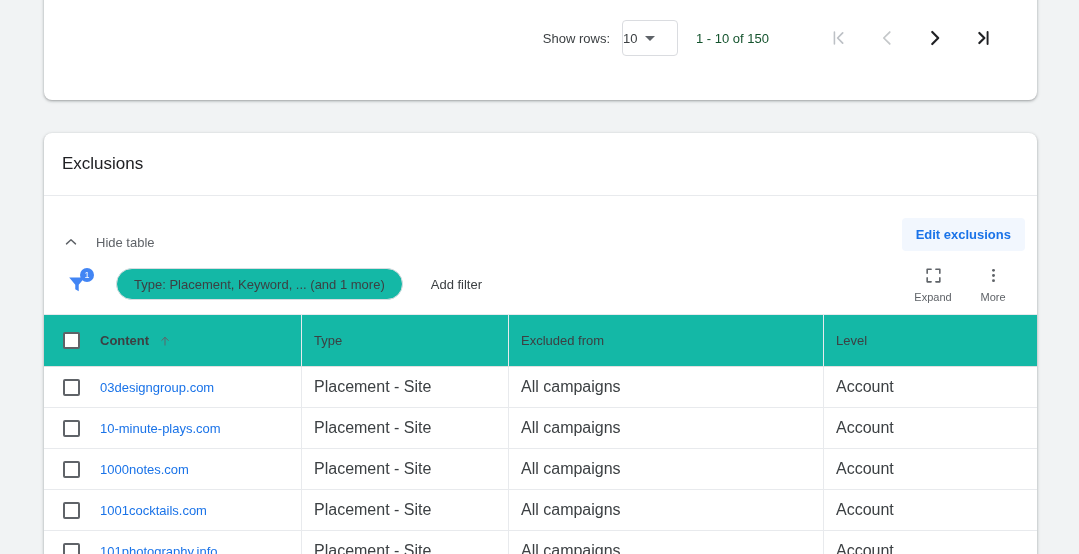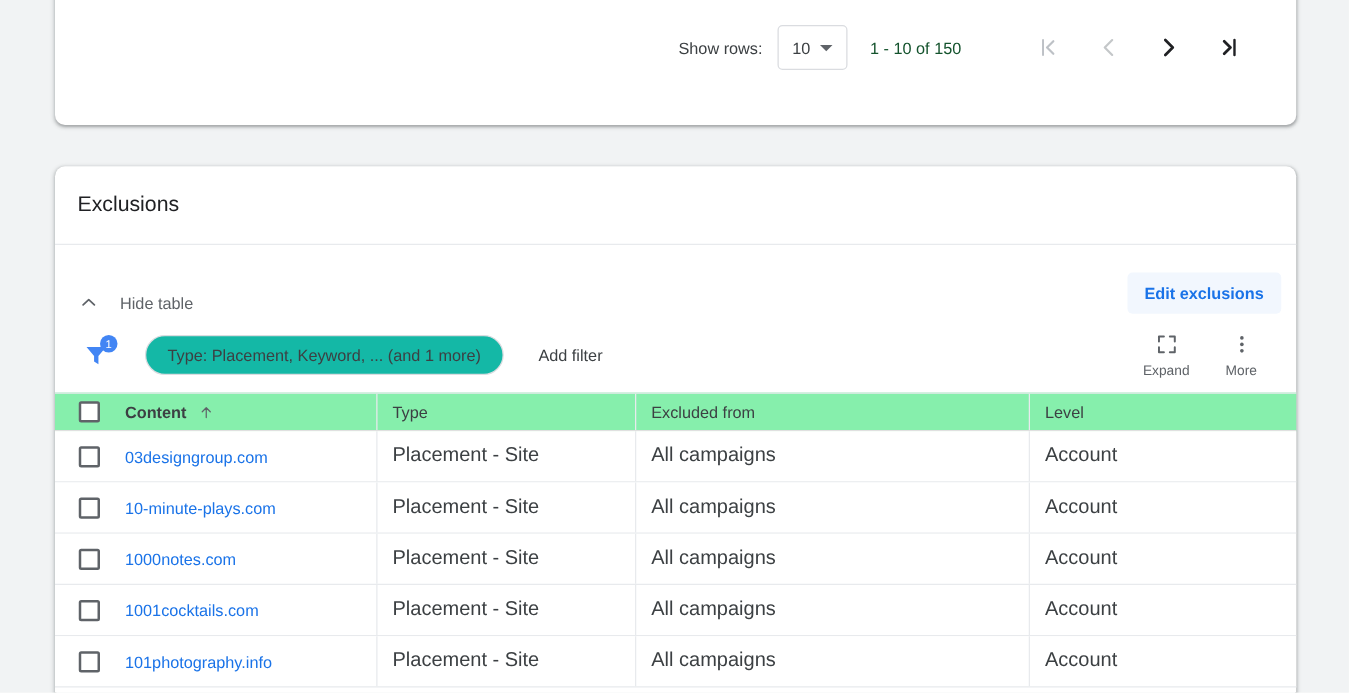--- a/index.html
+++ b/index.html
@@ -42,21 +42,20 @@
     font-size: 13px;
     color: #3c4043;
     margin-right: 12px;
   }
   .rows-select {
     width: 56px; height: 36px;
     border: 1px solid #dadce0;
     border-radius: 4px;
     display: flex;
     align-items: center;
-    justify-content: center;
     gap: 8px;
     cursor: pointer;
     background: #fff;
   }
   .rows-select .val { font-size: 13px; color: #3c4043; }
   .caret {
     width: 0; height: 0;
     border-left: 5px solid transparent;
     border-right: 5px solid transparent;
     border-top: 5px solid #5f6368;
@@ -179,24 +178,24 @@
     width: 60px;
     cursor: pointer;
   }
   .tool-btn .lbl { font-size: 11px; color: #5f6368; }
   .tool-icon { height: 20px; display: flex; align-items: center; justify-content: center; }
 
   
   .tbl { position: absolute; top: 181px; left: 0; right: 0; }
   .tbl-head {
     display: flex;
-    height: 31px;
+    height: 53px;
     border-top: 1px solid #e8eaed;
     border-bottom: 1px solid #e0e0e0;
-    background: #86efac;
+    background: #14b8a6;
   }
   .tbl-row {
     display: flex;
     height: 41px;
     border-bottom: 1px solid #e8eaed;
     background: #fff;
   }
   .cell {
     display: flex;
     align-items: center;

